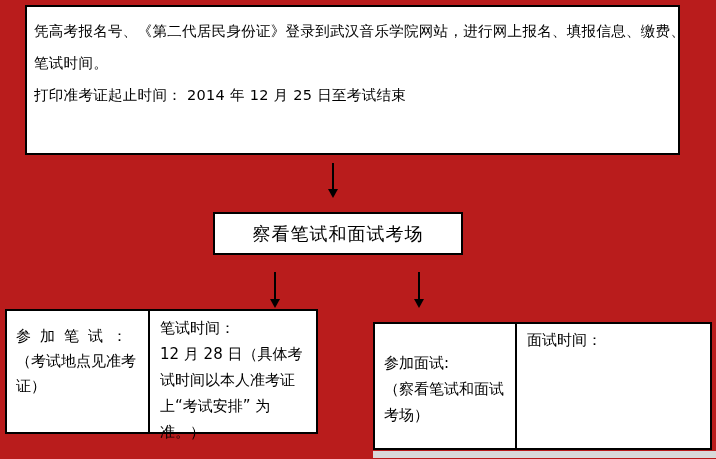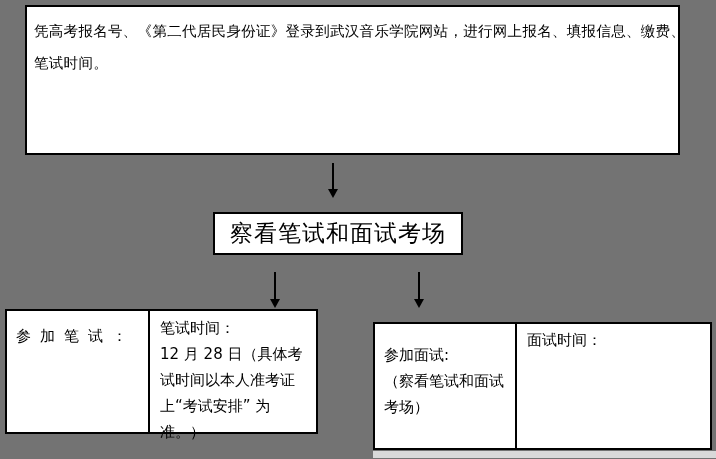--- a/index.html
+++ b/index.html
@@ -5,21 +5,21 @@
   * { margin: 0; padding: 0; box-sizing: border-box; }
   html, body { background: #ffffff; }
   body {
     font-family: "DejaVu Sans", sans-serif;
     color: #000000;
   }
   .canvas {
     position: relative;
     width: 716px;
     height: 459px;
-    background: #737373;
+    background: #b91c1c;
     overflow: hidden;
   }
 
   
   .top-box {
     position: absolute;
     left: 25px; top: 5px;
     width: 655px; height: 150px;
     border: 2px solid #000;
     background: #fff;
@@ -63,21 +63,21 @@
     position: absolute;
     left: 213px; top: 212px;
     width: 250px; height: 43px;
     border: 2px solid #000;
     background: #fff;
     display: flex;
     align-items: center;
     justify-content: center;
   }
   .mid-box .mid-label {
-    font-size: 23px;
+    font-size: 18px;
     letter-spacing: 1px;
     white-space: nowrap;
   }
 
   
   .bottom-table {
     position: absolute;
     border: 2px solid #000;
     background: #fff;
     display: flex;
@@ -103,21 +103,21 @@
     white-space: nowrap;
   }
   .table-written .cell-time {
     flex: 1;
     padding: 4px 4px 0 10px;
     line-height: 26px;
   }
 
   .table-interview .cell-participate {
     width: 142px;
-    padding: 18px 6px 0 9px;
+    padding: 26px 6px 0 9px;
     line-height: 26px;
   }
   .table-interview .cell-time {
     flex: 1;
     padding: 3px 4px 0 10px;
     line-height: 26px;
   }
 
   .cell-title { }
   .cell-body, .cell-note { }
@@ -131,20 +131,21 @@
   }
 </style>
 </head>
 <body>
 
 <div class="canvas">
 
   <div class="top-box">
     <div class="info-line">凭高考报名号、《第二代居民身份证》登录到武汉音乐学院网站，进行网上报名、填报信息、缴费、</div>
     <div class="info-line">笔试时间。</div>
+    <div class="info-line">打印准考证起止时间： 2014 年 12 月 25 日至考试结束</div>
   </div>
 
   <div class="v-arrow arrow-top">
     <div class="stem"></div>
     <div class="head"></div>
   </div>
 
   <div class="mid-box">
     <span class="mid-label">察看笔试和面试考场</span>
   </div>
@@ -154,20 +155,21 @@
     <div class="head"></div>
   </div>
   <div class="v-arrow arrow-right">
     <div class="stem"></div>
     <div class="head"></div>
   </div>
 
   <div class="bottom-table table-written">
     <div class="cell cell-participate cell-divider-right">
       <div class="cell-title">参加笔试：</div>
+      <div class="cell-note">（考试地点见准考证）</div>
     </div>
     <div class="cell cell-time">
       <div class="cell-title">笔试时间：</div>
       <div class="cell-body">12 月 28 日（具体考试时间以本人准考证上“考试安排” 为准。）</div>
     </div>
   </div>
 
   <div class="bottom-table table-interview">
     <div class="cell cell-participate cell-divider-right">
       <div class="cell-title">参加面试:</div>

